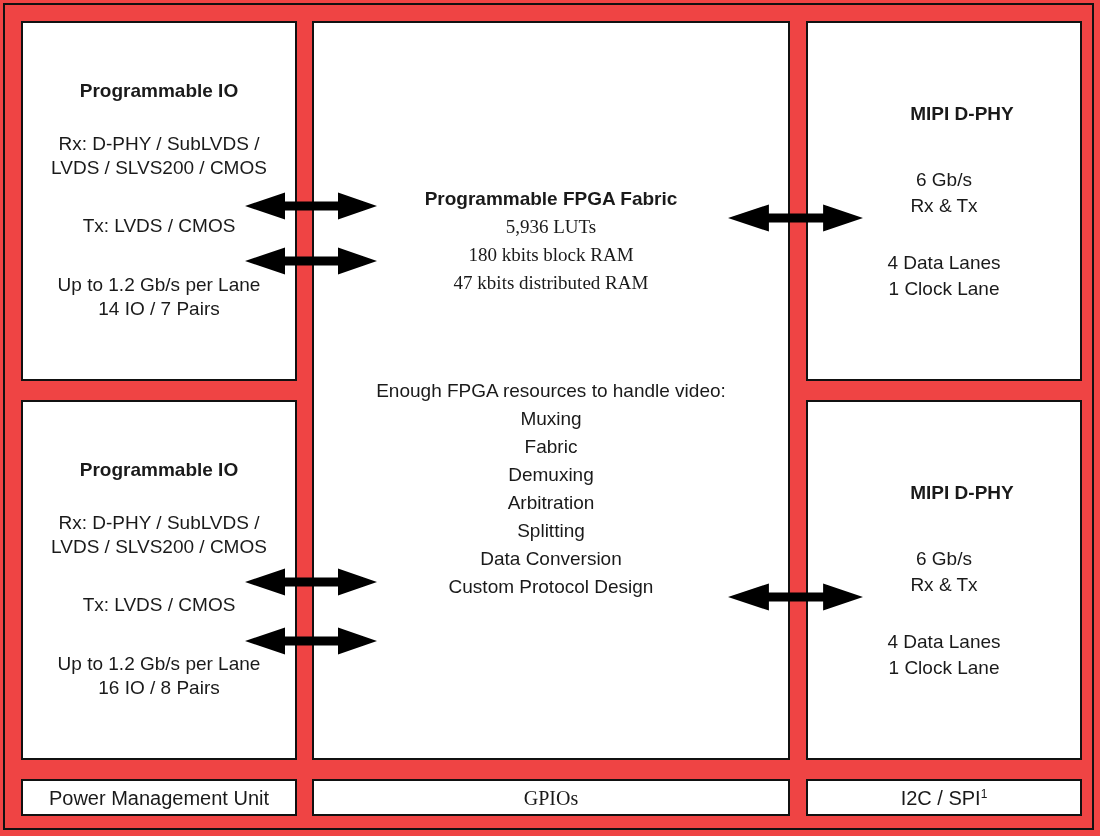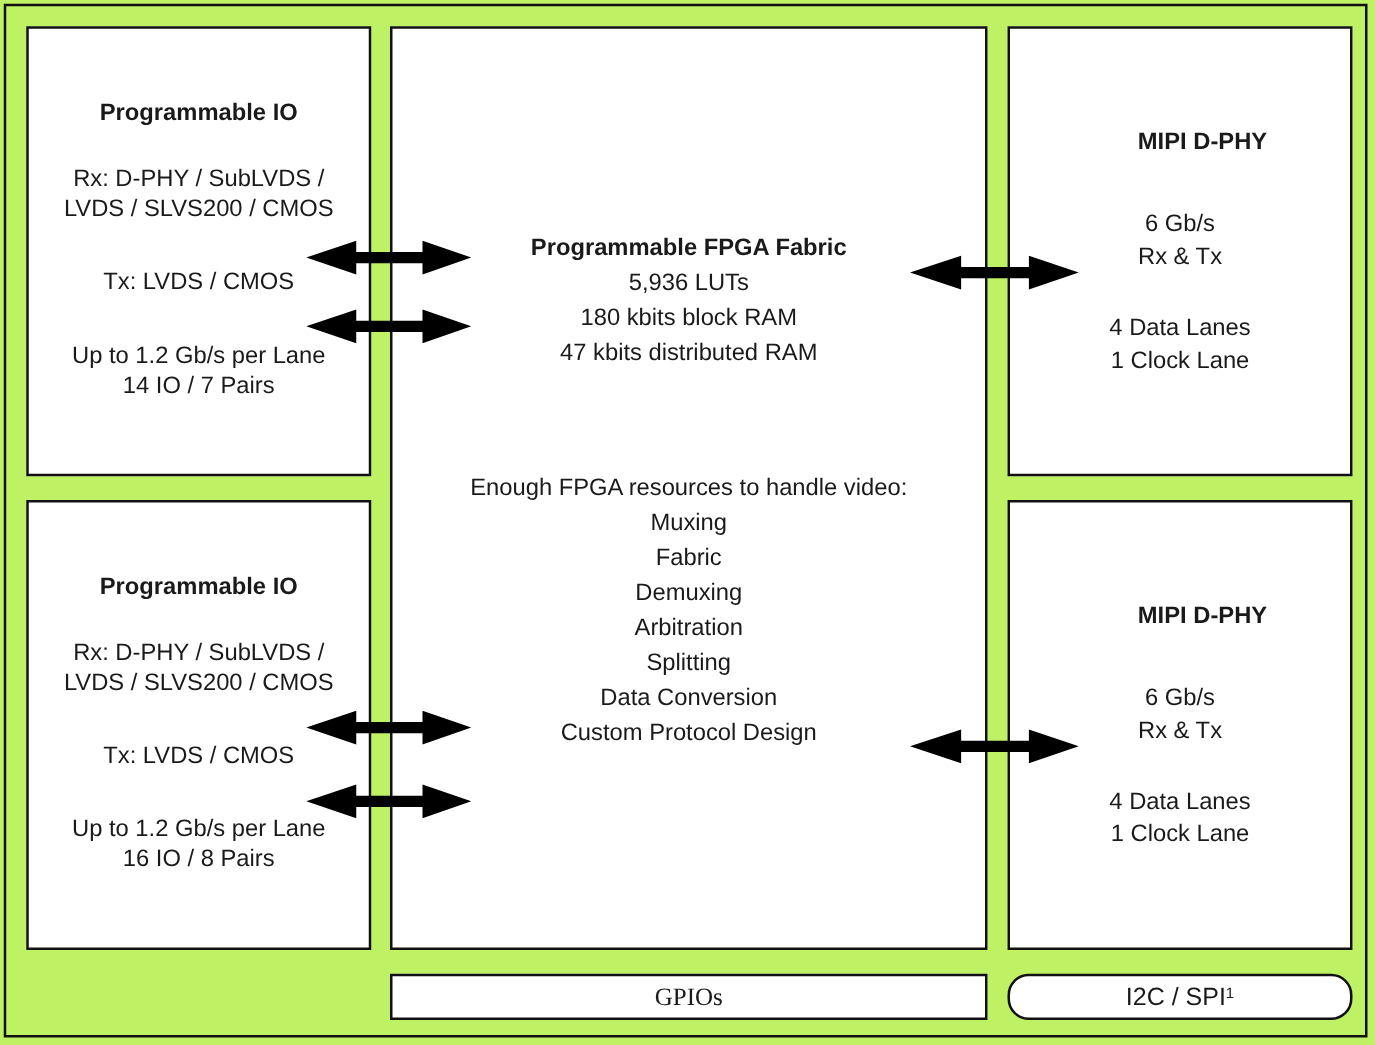--- a/index.html
+++ b/index.html
@@ -1,20 +1,20 @@
 <!DOCTYPE html>
 <html><head>
 <meta charset="utf-8">
 <style>
   html, body { margin: 0; padding: 0; background: #ffffff; }
   .canvas {
     position: relative;
     width: 1100px;
     height: 836px;
-    background: #bef264;
+    background: #ef4444;
     font-family: "Liberation Sans", sans-serif;
     color: #1a1a1a;
     overflow: hidden;
   }
   .frame {
     position: absolute;
     left: 3px; top: 3px;
     width: 1091px; height: 827px;
     border: 2.5px solid #111;
     box-sizing: border-box;
@@ -36,40 +36,40 @@
   .b-title { font-weight: bold; }
 
   
   .pio .b-title { margin-top: 55px; line-height: 26px; }
   .pio-rx   { margin-top: 28px; line-height: 24px; }
   .pio-tx   { margin-top: 33px; line-height: 26px; text-align: center; }
   .pio-rate { margin-top: 34px; line-height: 24px; }
 
   
   .fab-title { margin-top: 162px; line-height: 28px; }
-  .fab-line  { line-height: 28px; }
+  .fab-line  { line-height: 28px; font-family: Liberation Serif, serif; }
   .res       { margin-top: 80px; }
   .res-line  { line-height: 28px; }
 
   
   .mipi .b-title { margin-top: 78px; line-height: 26px; padding-left: 36px; }
   .mipi-speed { margin-top: 40px; line-height: 26px; }
   .mipi-lanes { margin-top: 31px; line-height: 26px; }
 
   
   .strip {
     display: flex;
     align-items: center;
     justify-content: center;
     font-size: 20px;
     line-height: 22px;
   }
   #strip-l { left: 21px;  top: 779px; width: 276px; height: 37px; }
   #strip-c { left: 312px; top: 779px; width: 478px; height: 37px; font-family: Liberation Serif, serif; }
-  #strip-r { left: 806px; top: 779px; width: 276px; height: 37px; border-radius: 17px; }
+  #strip-r { left: 806px; top: 779px; width: 276px; height: 37px; }
   .strip sup { font-size: 12px; line-height: 0; margin-top: -8px; }
 
   .arrow { position: absolute; display: block; }
   .arrow path { fill: #000000; stroke: none; }
 </style>
 </head>
 <body>
 
 <div class="canvas">
 
@@ -135,20 +135,23 @@
     <div class="mipi-speed">
       <div>6 Gb/s</div>
       <div>Rx &amp; Tx</div>
     </div>
     <div class="mipi-lanes">
       <div>4 Data Lanes</div>
       <div>1 Clock Lane</div>
     </div>
   </div>
 
+  <div class="block strip" id="strip-l">
+    <span>Power Management Unit</span>
+  </div>
   <div class="block strip" id="strip-c">
     <span>GPIOs</span>
   </div>
   <div class="block strip" id="strip-r">
     <span>I2C / SPI</span>
       <sup>1</sup>
   </div>
 
   <svg class="arrow" style="left:245px; top:192px;" width="132" height="28" viewBox="0 0 132 28" preserveAspectRatio="none">
     <path d="M0 14 L40 0.5 L40 9.5 L93 9.5 L93 0.5 L132 14 L93 27.5 L93 18.5 L40 18.5 L40 27.5 Z"></path>

